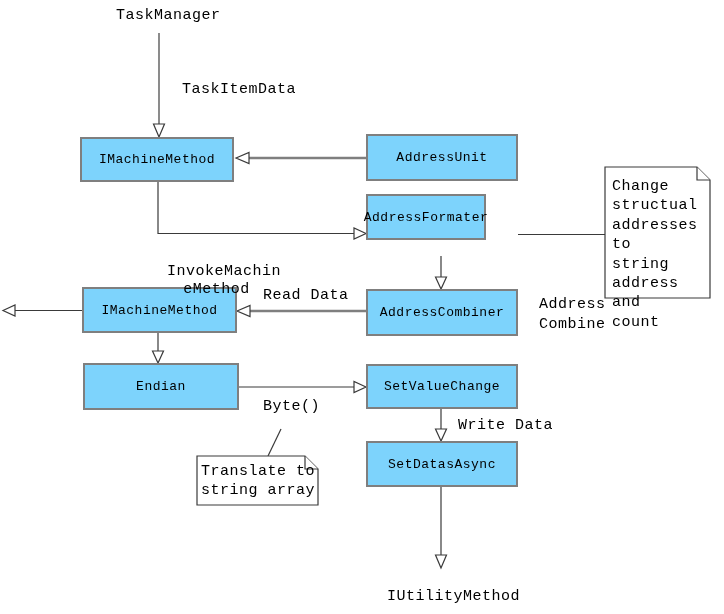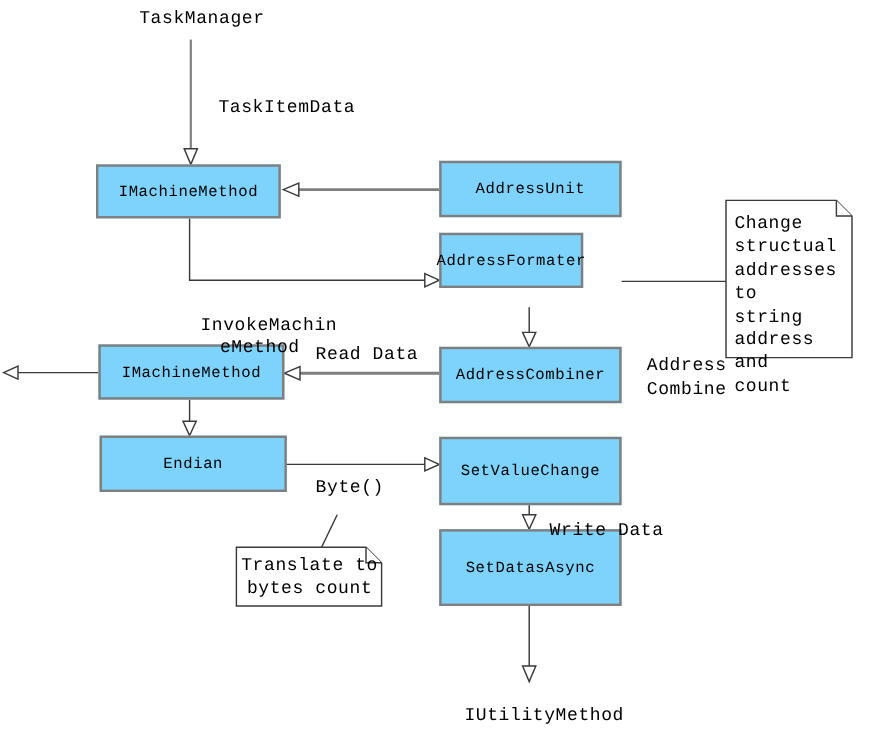--- a/index.html
+++ b/index.html
@@ -38,30 +38,30 @@
   .s-thin  { stroke: #3a3a3a; stroke-width: 1.2; fill: none; }
   .arrow   { fill: #ffffff; stroke: #3a3a3a; stroke-width: 1.2; }
   .note-shape { fill: #ffffff; stroke: #3a3a3a; stroke-width: 1.2; }
   
   #b-imachinemethod  { left:  80px; top: 137px; width: 154px; height: 45px; }
   #b-addressunit     { left: 366px; top: 134px; width: 152px; height: 47px; }
   #b-addressformater { left: 366px; top: 194px; width: 120px; height: 46px; }
   #b-addresscombiner { left: 366px; top: 289px; width: 152px; height: 47px; }
   #b-getdatasasync   { left:  82px; top: 287px; width: 155px; height: 46px; }
   #b-endian          { left:  83px; top: 363px; width: 156px; height: 47px; }
-  #b-setvaluechange  { left: 366px; top: 364px; width: 152px; height: 57px; }
-  #b-setdatasasync   { left: 366px; top: 441px; width: 152px; height: 64px; }
+  #b-setvaluechange  { left: 366px; top: 364px; width: 152px; height: 45px; }
+  #b-setdatasasync   { left: 366px; top: 441px; width: 152px; height: 46px; }
   
   #l-taskmanager    { left: 116px; top:   7px; }
   #l-taskitemdata   { left: 182px; top:  81px; }
   #l-invokemachine  { left: 167px; top: 243px; width: 99px; text-align: center; line-height: 18px; margin-top: 20px; }
   #l-readdata       { left: 263px; top: 287px; }
   #l-addresscombine { left: 539px; top: 295px; line-height: 20px; }
   #l-byte           { left: 263px; top: 398px; }
-  #l-writedata      { left: 458px; top: 417px; margin-top: 17px; }
+  #l-writedata      { left: 458px; top: 417px; }
   #l-iutilitymethod { left: 387px; top: 588px; }
   
   #n-change-text    { left: 612px; top: 177px; width: 99px; line-height: 19.4px; }
   #n-translate-text { left: 199px; top: 462px; width: 118px; text-align: center; line-height: 19px; }
 </style>
 </head>
 <body>
 
 <div class="canvas">
 
@@ -144,15 +144,15 @@
   <div class="lbl" id="l-writedata">Write Data</div>
   <div class="lbl" id="l-iutilitymethod">IUtilityMethod</div>
 
   <div class="lbl" id="n-change-text">Change
 structual
 addresses to
 string
 address and
 count</div>
   <div class="lbl" id="n-translate-text">Translate to
-bytes count</div>
+string array</div>
 
 </div>
 
 </body></html>

